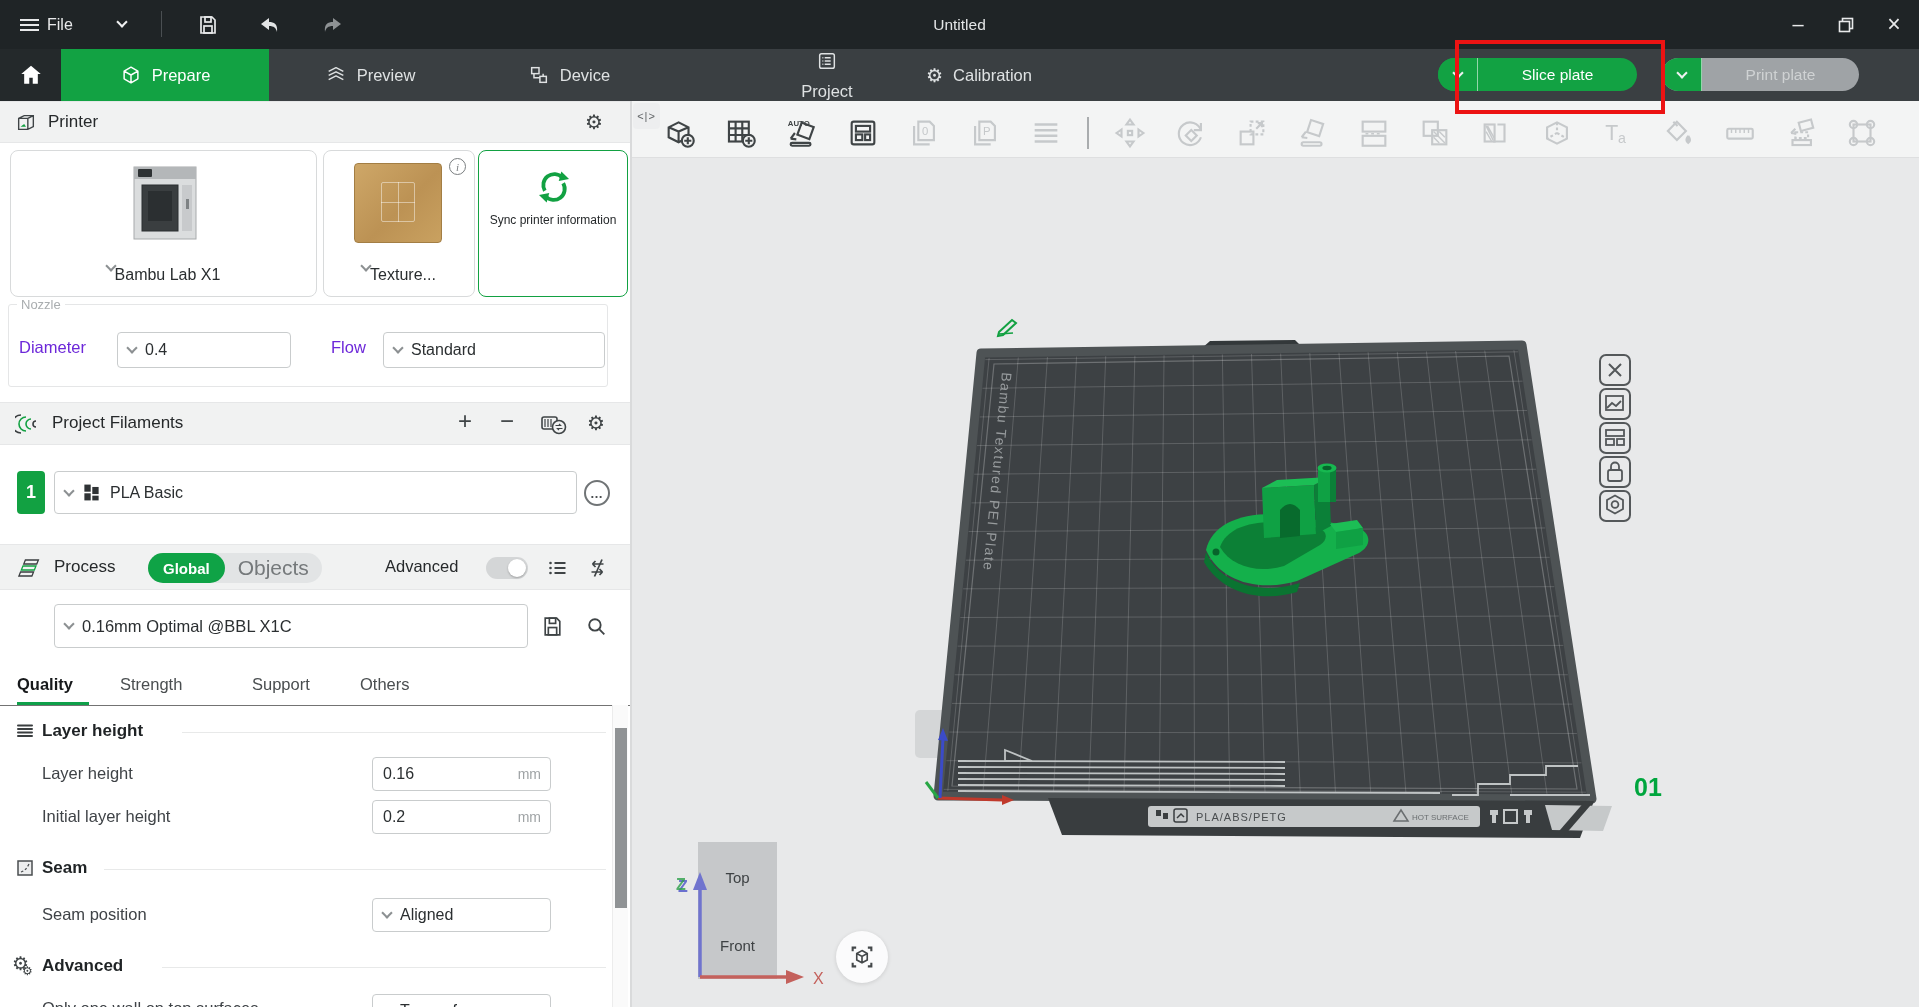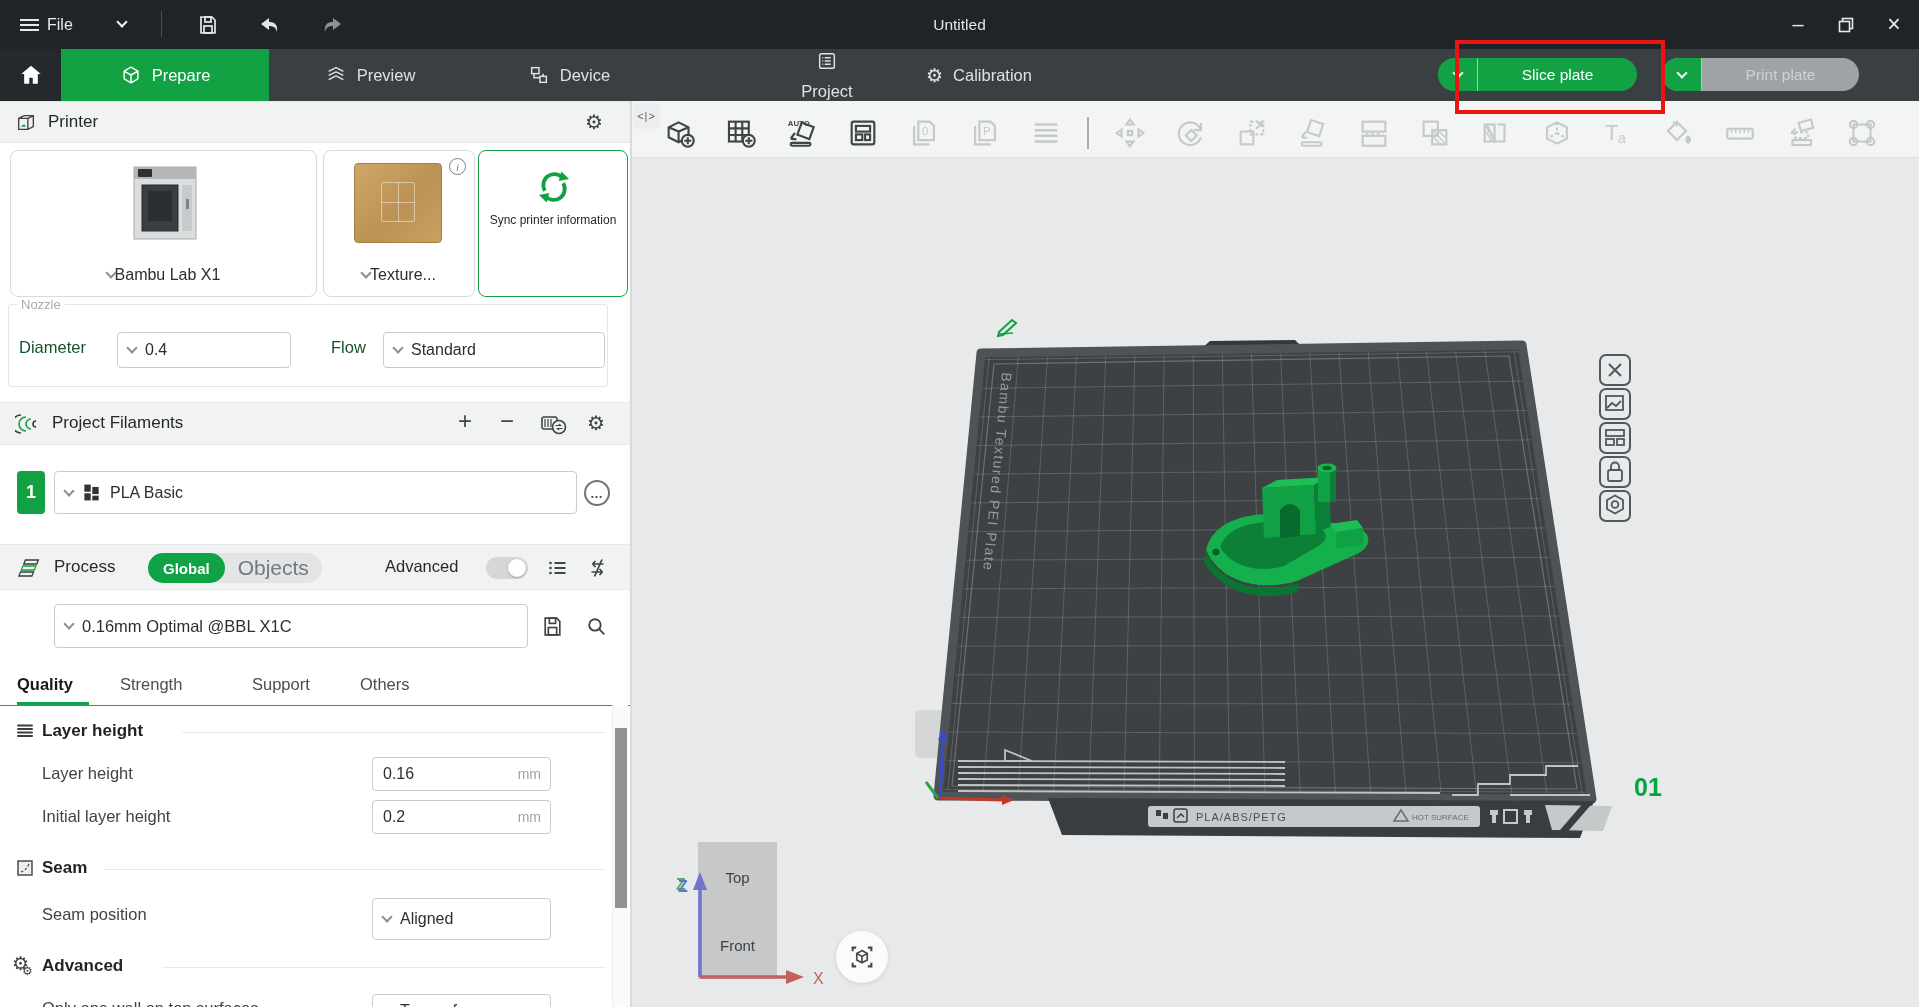--- a/index.html
+++ b/index.html
@@ -22,25 +22,25 @@
   #home-btn{position:absolute;left:0;top:0;width:61px;height:52px;background:#24292B;display:flex;align-items:center;justify-content:center;}
   .pillbtn{position:absolute;top:9px;height:33px;border-radius:17px;display:flex;align-items:stretch;overflow:hidden;font-size:15.5px;}
   .pill-chev{width:40px;display:flex;align-items:center;justify-content:center;background:#12A243;border-right:1px solid rgba(255,255,255,.55);}
   .pill-main{display:flex;align-items:center;justify-content:center;padding:0 20px;flex:1;}
   #red-box{position:absolute;left:1455px;top:40px;width:210px;height:74px;border:4px solid #EC1313;z-index:60;pointer-events:none;}
   
   #sidebar{position:absolute;left:0;top:101px;width:632px;height:906px;background:#fff;border-right:2px solid #D9DADB;overflow:hidden;}
   .sec-header{position:absolute;left:0;width:630px;background:#F1F2F2;border-top:1px solid #E6E7E8;border-bottom:1px solid #E6E7E8;}
   .sec-title{position:absolute;font-size:17px;color:#26292B;}
   .card{position:absolute;top:49px;height:147px;background:#fff;border:1px solid #D8DADB;border-radius:8px;}
-  .card-label{position:absolute;bottom:12px;left:0;width:100%;display:flex;justify-content:center;align-items:center;gap:0;font-size:16px;color:#2A2E30;}
+  .card-label{position:absolute;bottom:12px;left:0;width:100%;display:flex;justify-content:center;align-items:flex-start;gap:0;font-size:16px;color:#2A2E30;}
   fieldset#nozzle{position:absolute;left:8px;top:196px;width:600px;height:90px;border:1px solid #E5E6E7;border-radius:3px;}
   fieldset#nozzle legend{font-size:13px;color:#A9ADAF;margin-left:8px;padding:0 4px;}
   .ctl{position:absolute;background:#fff;border:1px solid #C9CCCD;border-radius:4px;height:36px;display:flex;align-items:center;padding:0 10px;font-size:16px;color:#2B2F31;gap:9px;}
-  .lbl{position:absolute;font-size:16.5px;color:#14532d;}
+  .lbl{position:absolute;font-size:16.5px;color:#6d28d9;}
   .toggle{position:absolute;width:42px;height:22px;border-radius:11px;background:#D4D6D7;}
   .toggle::after{content:"";position:absolute;right:2px;top:2px;width:18px;height:18px;border-radius:50%;background:#fff;box-shadow:0 1px 2px rgba(0,0,0,.25);}
   .seg{position:absolute;height:30px;background:#E2E4E5;border-radius:15px;display:inline-flex;align-items:center;}
   .seg-on{background:#0FA346;color:#fff;font-weight:700;font-size:15px;height:30px;border-radius:15px;display:flex;align-items:center;padding:0 15px;}
   .seg-off{color:#75797B;font-size:21px;padding:0 13px;}
   .ptab{position:absolute;font-size:16.5px;color:#4A4E50;top:14px;}
   .ptab.on{font-weight:700;color:#17191B;}
   .grp-title{position:absolute;font-size:17px;font-weight:700;color:#1F2325;}
   .grp-line{position:absolute;height:1px;background:#E8E9E9;}
   .unit{position:absolute;right:9px;font-size:14px;color:#9FA3A5;}
@@ -312,21 +312,21 @@
   </div>
 
   <svg class="abs" style="left:13px;top:755px;" width="24" height="24" viewBox="0 0 24 24">
       <rect x="5" y="5" width="14" height="14" fill="#EDEEEF" stroke="#4A4E50" stroke-width="1.5"></rect>
       <path d="M8,16 Q13,14.5 16,8" fill="none" stroke="#4A4E50" stroke-width="1.3" stroke-dasharray="2.5,2"></path>
     </svg>
   <span class="grp-title" style="left:42px;top:757px;">Seam</span>
   <div class="grp-line" style="left:104px;top:768px;width:502px;"></div>
 
   <span class="lbl" style="left:42px;top:804px;color:#3F4347;">Seam position</span>
-  <div class="ctl" style="left:372px;top:797px;width:179px;height:42px;align-items:center;">
+  <div class="ctl" style="left:372px;top:797px;width:179px;height:34px;align-items:center;">
     <span class="chev g"></span>
     <span>Aligned</span>
   </div>
 
   <span class="abs" style="left:12px;top:851px;font-size:19px;color:#3F4446;">⚙<span style="font-size:12px;position:relative;left:-7px;top:5px;">⚙</span></span>
   <span class="grp-title" style="left:42px;top:855px;">Advanced</span>
   <div class="grp-line" style="left:162px;top:866px;width:444px;"></div>
 
   <span class="lbl" style="left:42px;top:898px;color:#3F4347;">Only one wall on top surfaces</span>
   <div class="ctl" style="left:372px;top:893px;width:179px;height:34px;">

